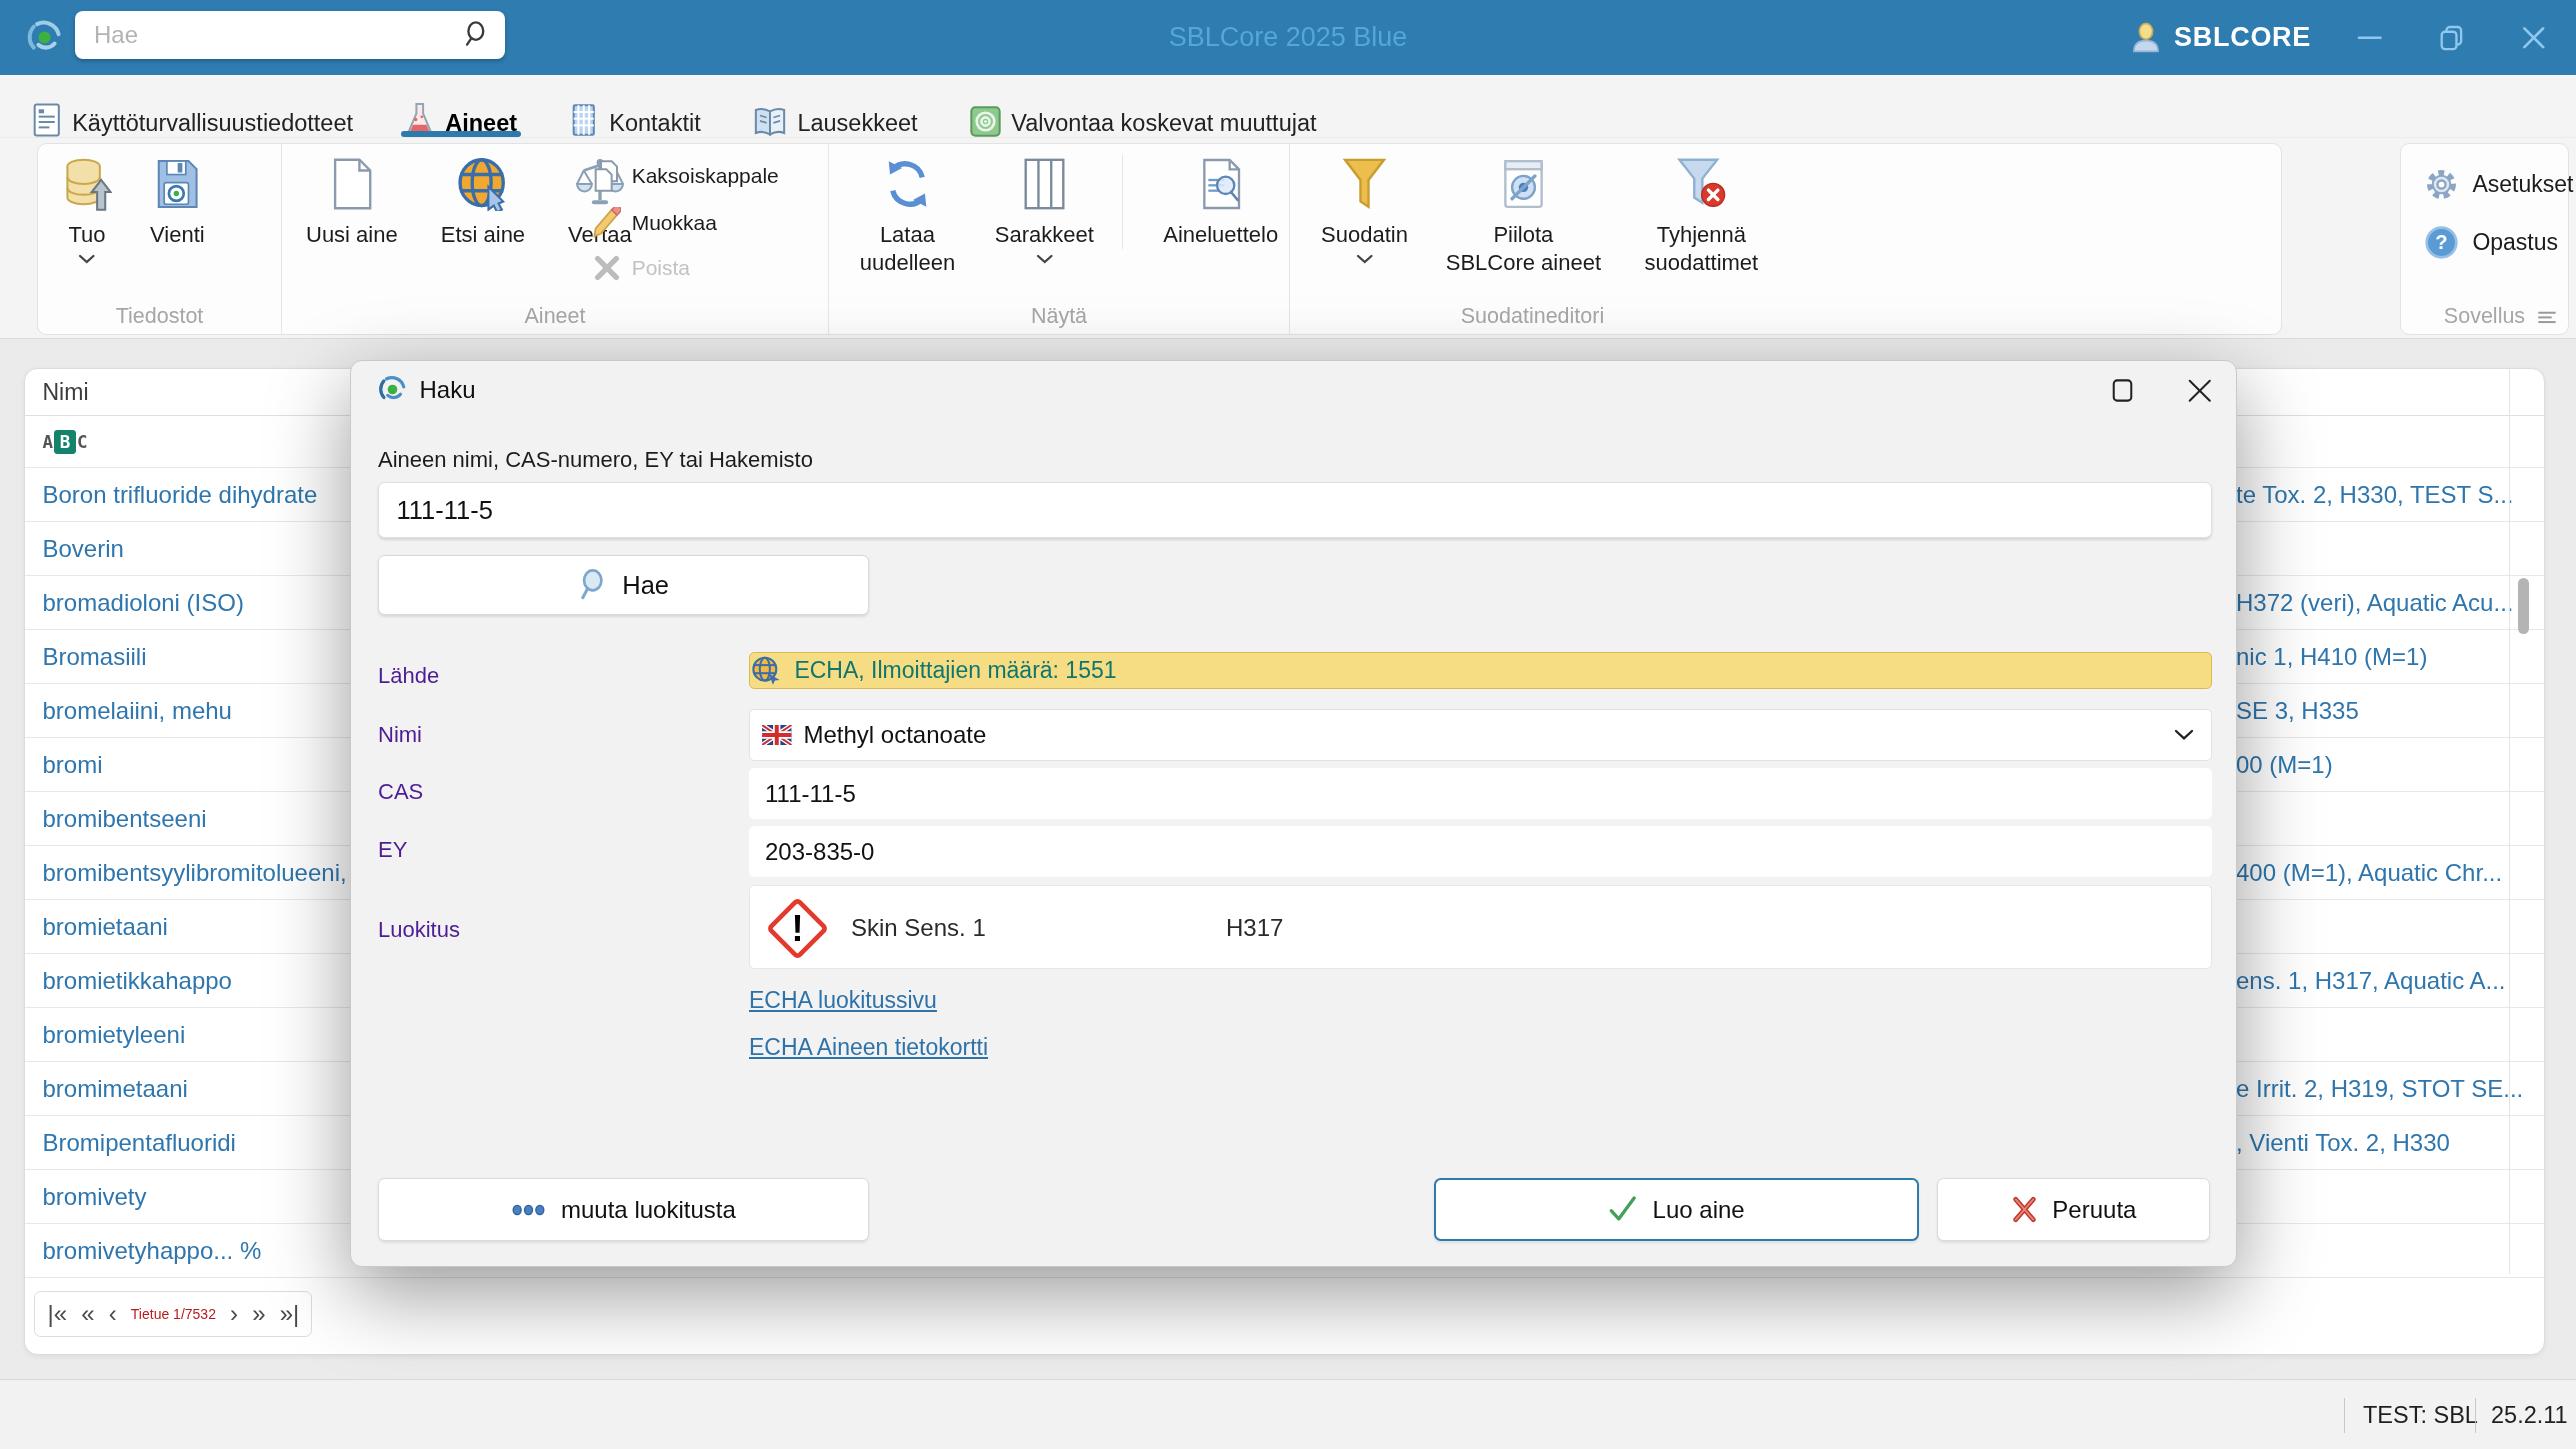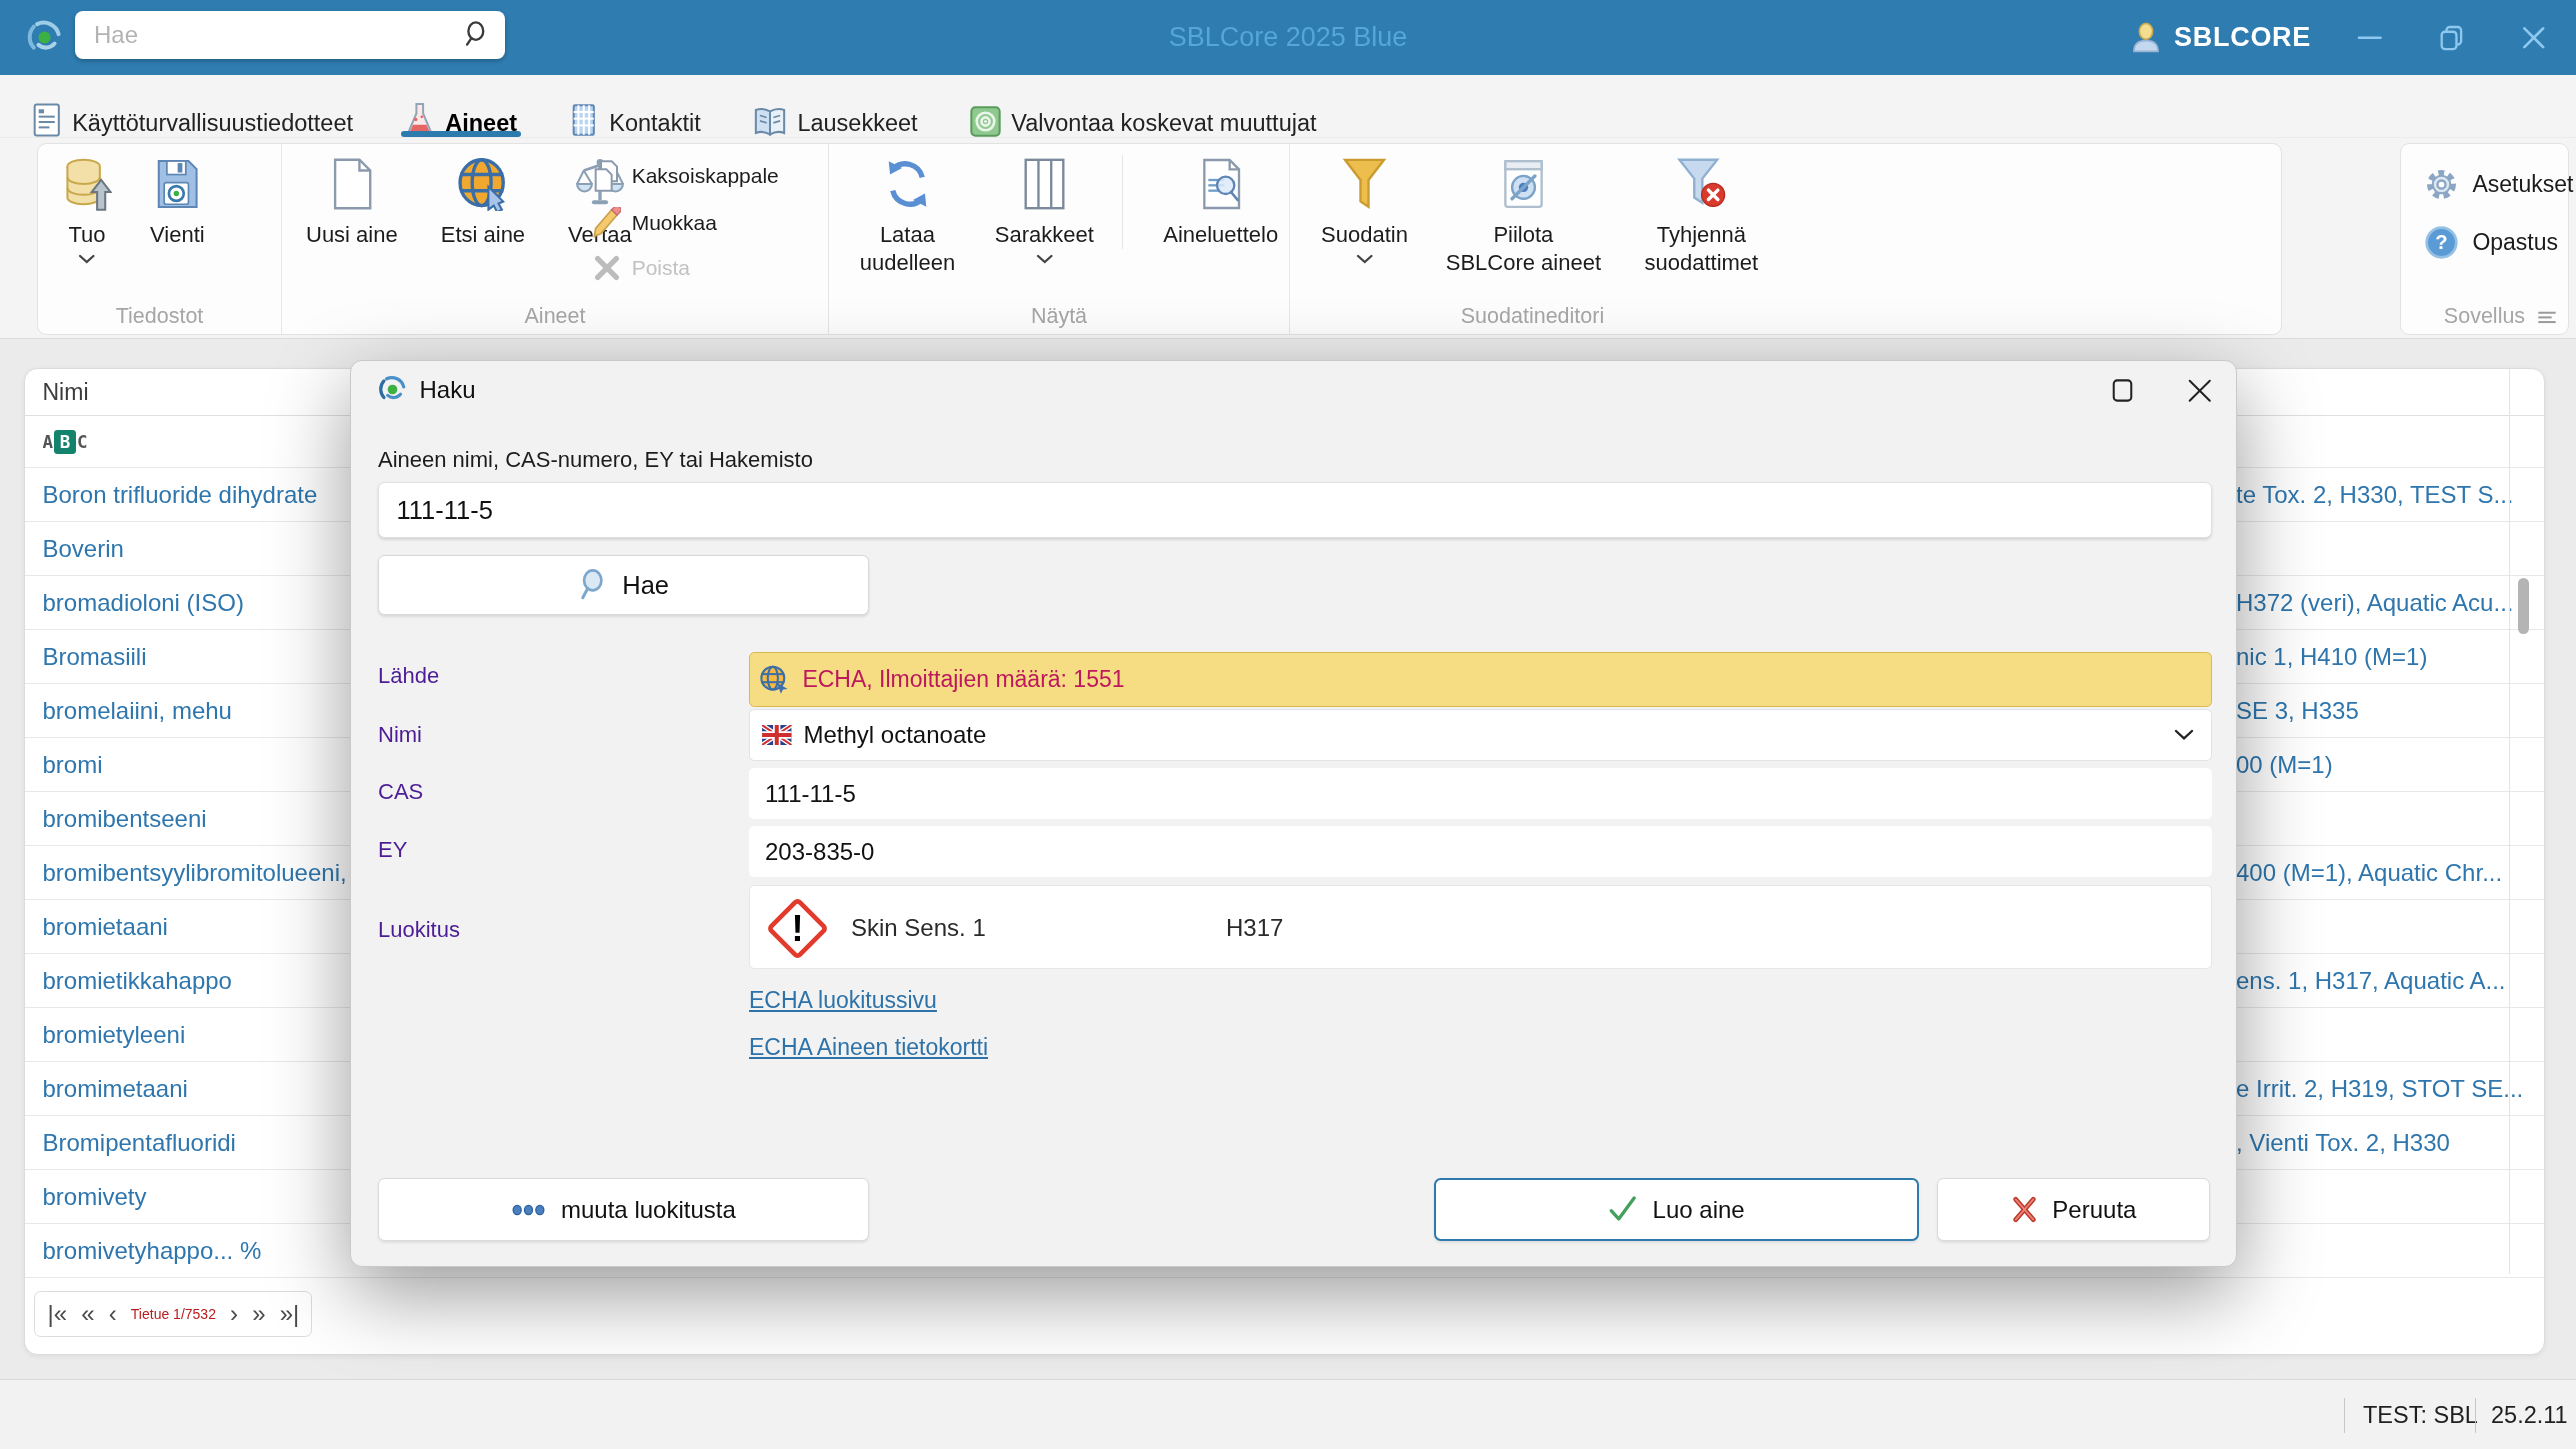--- a/index.html
+++ b/index.html
@@ -76,23 +76,23 @@
   .dlg-win{width:35px;height:35px;display:flex;align-items:center;justify-content:center;cursor:pointer;}
   .dlg-qlabel{position:absolute;left:27px;top:86px;font-size:22px;color:#1c1c1c;}
   .dlg-input{position:absolute;left:27px;top:121px;width:1834px;height:56px;background:#fff;border:0.7px solid #e0e0e0;
     border-radius:6.7px;box-shadow:0 1.3px 2.7px rgba(0,0,0,.12);box-sizing:border-box;}
   .dlg-input input{width:100%;height:100%;border:none;outline:none;background:transparent;font-family:inherit;
     font-size:25.5px;color:#111;padding:0 17.5px;box-sizing:border-box;}
   .dlg-hae{position:absolute;left:27px;top:194px;width:489px;height:58px;background:#fff;border:0.7px solid #d8d8d8;
     border-radius:6.7px;box-shadow:0 1.3px 2.7px rgba(0,0,0,.1);display:flex;align-items:center;justify-content:center;gap:14.8px;
     font-size:25.5px;color:#111;cursor:pointer;}
   .dlg-label{position:absolute;left:27px;font-size:22px;color:#4c1d95;}
-  .dlg-banner{position:absolute;left:398px;top:291px;width:1463px;height:55px;background:var(--banner-bg,#f6dd84);
+  .dlg-banner{position:absolute;left:398px;top:291px;width:1463px;height:37px;background:var(--banner-bg,#f6dd84);
     border:1.3px solid var(--banner-border,#d9b84e);border-radius:5.4px;display:flex;align-items:center;gap:13.4px;
-    padding-left:8px;box-sizing:border-box;font-size:23px;color:#be185d;}
+    padding-left:0;box-sizing:border-box;font-size:23px;color:#0f766e;}
   .dlg-select{position:absolute;left:398px;top:348px;width:1463px;height:52px;background:#fff;border:0.7px solid #e2e2e2;
     border-radius:5.4px;display:flex;align-items:center;gap:12px;padding:0 17.5px 0 12px;box-sizing:border-box;
     font-size:24px;color:#111;cursor:pointer;}
   .dlg-select .grow{flex:1;}
   .dlg-field{position:absolute;left:398px;width:1463px;height:51px;background:#fff;border-radius:5.4px;
     display:flex;align-items:center;padding-left:16px;box-sizing:border-box;font-size:24px;color:#111;}
   .dlg-class{position:absolute;left:398px;top:524px;width:1463px;height:84px;background:#fff;border:0.7px solid #e6e6e6;
     border-radius:5.4px;box-sizing:border-box;}
   .dlg-class .cls-txt{position:absolute;left:101px;top:0;height:84px;display:flex;align-items:center;font-size:24px;color:#2a2a2a;}
   .dlg-class .cls-code{position:absolute;left:476px;top:0;height:84px;display:flex;align-items:center;font-size:24px;color:#2a2a2a;}

